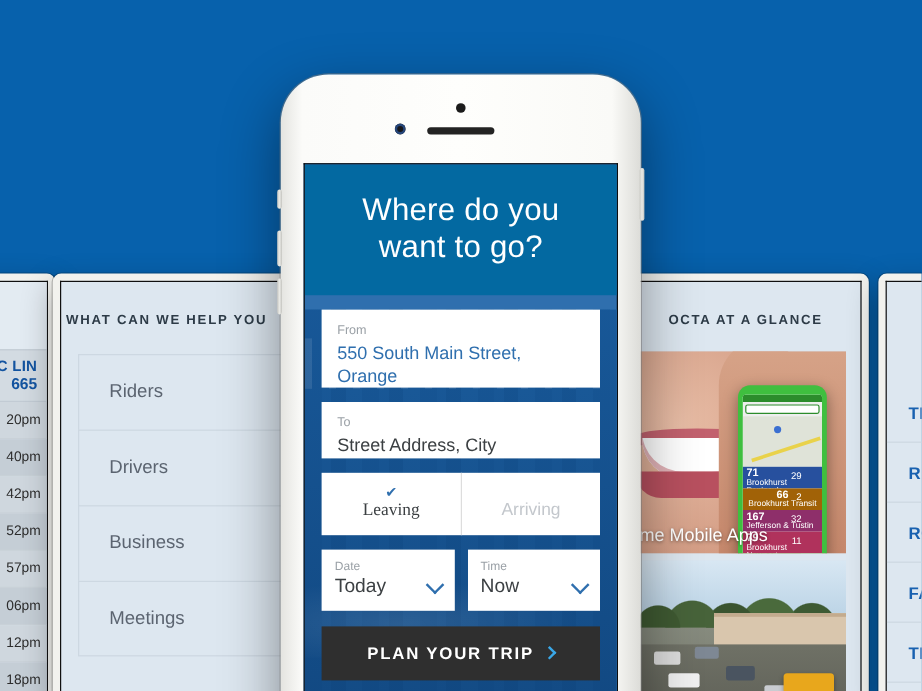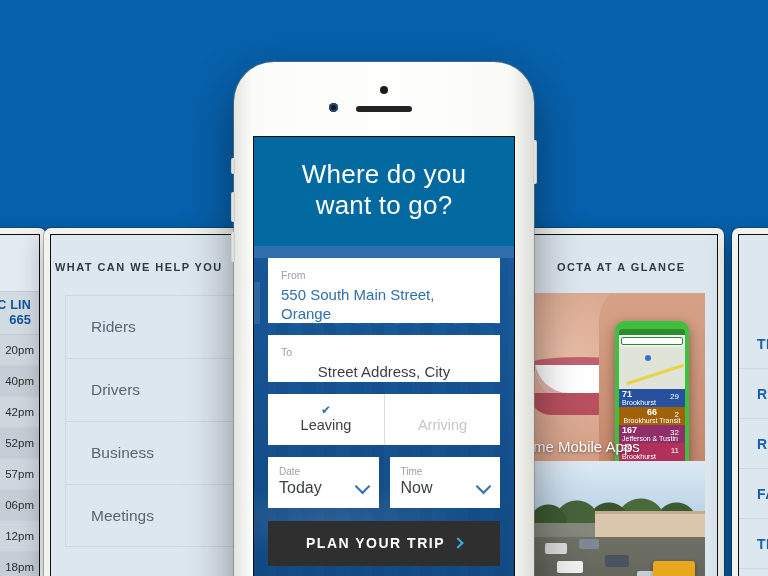--- a/index.html
+++ b/index.html
@@ -120,21 +120,21 @@
   }
   .pa-device .pd-scr { width: 100%; height: 100%; background: #eee; overflow: hidden; border-radius: 2px; position: relative;}
   .pd-bar { height: 6px; background: #2c8c2c; }
   .pd-srch { height: 8px; margin: 2px 2px; background: #fff; border: 1px solid #2c8c2c; border-radius: 2px;}
   .pd-map { height: 42px; background: #dfe3d8; position: relative; }
   .pd-map::before { content:''; position:absolute; left:6px; top:26px; width:60px; height:3px; background:#e9d24a; transform:rotate(-18deg);}
   .pd-map::after { content:''; position:absolute; left:26px; top:8px; width:6px; height:6px; border-radius:50%; background:#3b6fd1;}
   .pd-list { }
   .pd-li { height: 18px; position: relative; color:#fff; font-size:7px; padding:1px 3px; }
   .pd-li b { font-size: 9px; display:block; line-height:9px;}
-  .pd-li i { position:absolute; right:6px; top:3px; font-style:normal; font-size:8px;}
+  .pd-li i { position:absolute; right:17px; top:3px; font-style:normal; font-size:8px;}
   .pd-li.a { background: #27509e; }
   .pd-li.b { background: #a16207; text-align: center; }
   .pd-li.c { background: #8e2f6a; }
   .pd-li.d { background: #b0325c; }
 
   
   .photo-freeway { position: absolute; inset: 0; background: linear-gradient(180deg,#cfe0ef 0%,#b9d3e6 22%,#8a8f82 23%,#6e6f63 100%); }
   .fw-sky { position:absolute; left:0; top:0; right:0; height:46px; background:linear-gradient(180deg,#d8e7f3,#bcd4e6);}
   .fw-trees { position:absolute; left:0; top:18px; right:0; height:38px; background:
       radial-gradient(circle at 12% 100%, #3f5a32 0 18px, transparent 19px),
@@ -218,30 +218,30 @@
 
   .fld {
     position: relative; z-index: 2;
     background: #fff;
     padding: 11px 13px 0 13px;
     margin-top: 12px;
   }
   .fld .lbl { font-size: 10.5px; color: #9aa0a6; line-height: 1.2; margin-bottom: 4px; }
   .fld .val { font-size: 15px; line-height: 1.25; }
   .fld .val.filled { color: #2f6fae; }
-  .fld .val.placeholder { color: #3c4043; text-align: center; }
+  .fld .val.placeholder { color: #3c4043; }
 
   .toggle {
     position: relative; z-index: 2;
     display: flex; background: #fff; margin-top: 12px;
   }
   .toggle .half { flex: 1 1 50%; text-align: center; padding: 10px 0 12px 0; }
   .toggle .half + .half { border-left: 1px solid #dddddd; }
   .toggle .chk { color: #2f6fae; font-size: 12px; height: 13px; line-height: 13px; }
-  .toggle .t-on  { font-size: 14.5px; color: #3c4043; }
+  .toggle .t-on  { font-size: 14.5px; color: #3c4043; font-family: Liberation Serif, serif; }
   .toggle .t-off { font-size: 14.5px; color: #c3c7cc; }
 
   .dtrow { position: relative; z-index: 2; display: flex; gap: 11px; margin-top: 12px; }
   .dt {
     flex: 1 1 0; background: #fff; padding: 9px 11px 11px 11px;
     display: flex; align-items: flex-end; justify-content: space-between;
   }
   .dt .txt .lbl { font-size: 10px; color: #9aa0a6; margin-bottom: 2px; }
   .dt .txt .val { font-size: 16px; color: #3c4043; }
   .chev-d { width: 11px; height: 11px; border-right: 2px solid #2f6fae; border-bottom: 2px solid #2f6fae; transform: rotate(45deg); margin-bottom: 5px; }

